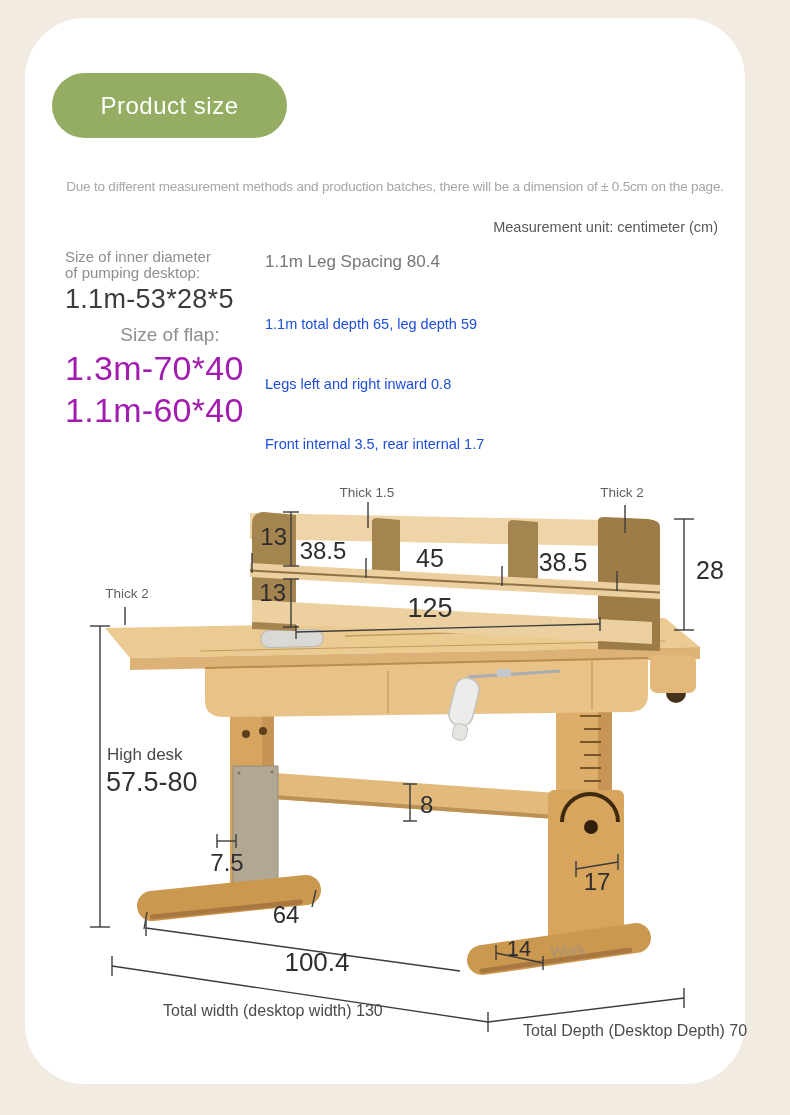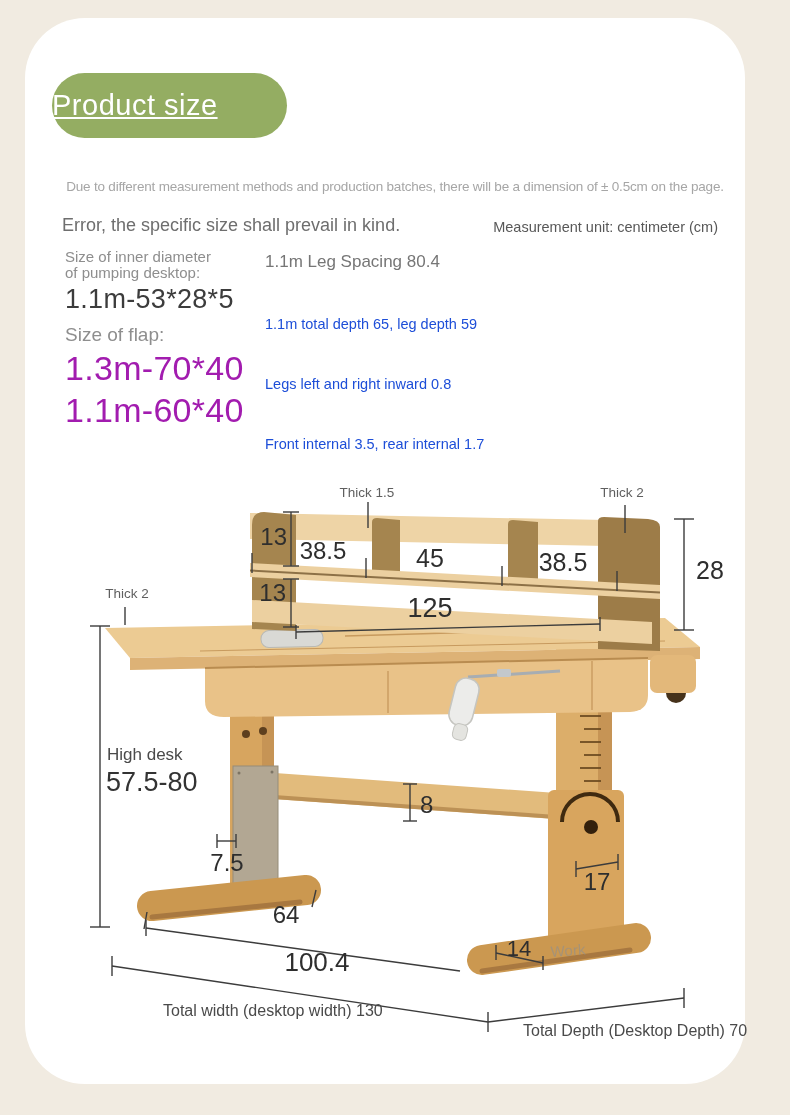--- a/index.html
+++ b/index.html
@@ -1,49 +1,48 @@
 <!DOCTYPE html>
 <html><head>
 <meta charset="utf-8">
 <style>
   html,body{margin:0;padding:0;background:#f1ebe1;}
   #page{position:relative;width:790px;height:1115px;background:#f1ebe1;overflow:hidden;
         font-family:"Liberation Sans",sans-serif;}
   #card{position:absolute;left:25px;top:18px;width:720px;height:1066px;background:#ffffff;border-radius:60px;}
   #badge{position:absolute;left:52px;top:73px;width:235px;height:65px;border-radius:34px;
-         background:#94ad62;display:flex;align-items:center;justify-content:flex-start;
-         color:#ffffff;font-size:29px;letter-spacing:.5px;text-decoration:underline;}
+         background:#94ad62;display:flex;align-items:center;justify-content:center;
+         color:#ffffff;font-size:24px;letter-spacing:.5px;}
   .disc1{position:absolute;left:50px;right:50px;top:179px;text-align:center;
          color:#a6a6a6;font-size:13.5px;letter-spacing:-.2px;}
   .disc2{position:absolute;left:62px;top:215px;color:#6e6e6e;font-size:18px;}
   .unit{position:absolute;right:72px;top:219px;color:#585858;font-size:14.5px;text-align:right;}
   .spec-left{position:absolute;left:65px;top:249px;width:210px;color:#3c3c3c;}
   .spec-left .st{color:#8e8e8e;font-size:15px;line-height:1.05;}
   .spec-left .sv{font-size:27px;letter-spacing:.3px;line-height:1.18;margin-top:3px;color:#3c3c3c;}
-  .spec-left .st2{color:#8e8e8e;font-size:19px;margin-top:9px;}
+  .spec-left .st2{color:#8e8e8e;font-size:19px;margin-top:9px;text-align:center;}
   .spec-left .sv2{font-size:34px;letter-spacing:.3px;line-height:1.15;margin-top:3px;color:#a21caf;}
   .spec-right{position:absolute;left:265px;top:252px;width:260px;}
   .spec-right .r0{color:#767676;font-size:17px;margin-bottom:16px;}
   .spec-right .r{color:#1d4ed8;font-size:14.5px;margin-bottom:15px;margin-top:44px;}
   #diagram{position:absolute;left:0px;top:455px;width:676px;height:620px;}
   svg text{font-family:"Liberation Sans",sans-serif;}
   .dimline{stroke:#3c3c3c;stroke-width:1.4;}
 </style>
 </head>
 <body>
 
 <div id="page">
   <div id="card"></div>
 
   <div id="badge">
     <span>Product size</span>
   </div>
 
   <div class="disc1">Due to different measurement methods and production batches, there will be a dimension of ± 0.5cm on the page.</div>
-  <div class="disc2">Error, the specific size shall prevail in kind.</div>
   <div class="unit">Measurement unit: centimeter (cm)</div>
 
   <div class="spec-left">
     <div class="st">Size of inner diameter</div>
     <div class="st">of pumping desktop:</div>
     <div class="sv">1.1m-53*28*5</div>
     <div class="st2">Size of flap:</div>
     <div class="sv2">1.3m-70*40</div>
     <div class="sv2">1.1m-60*40</div>
   </div>

